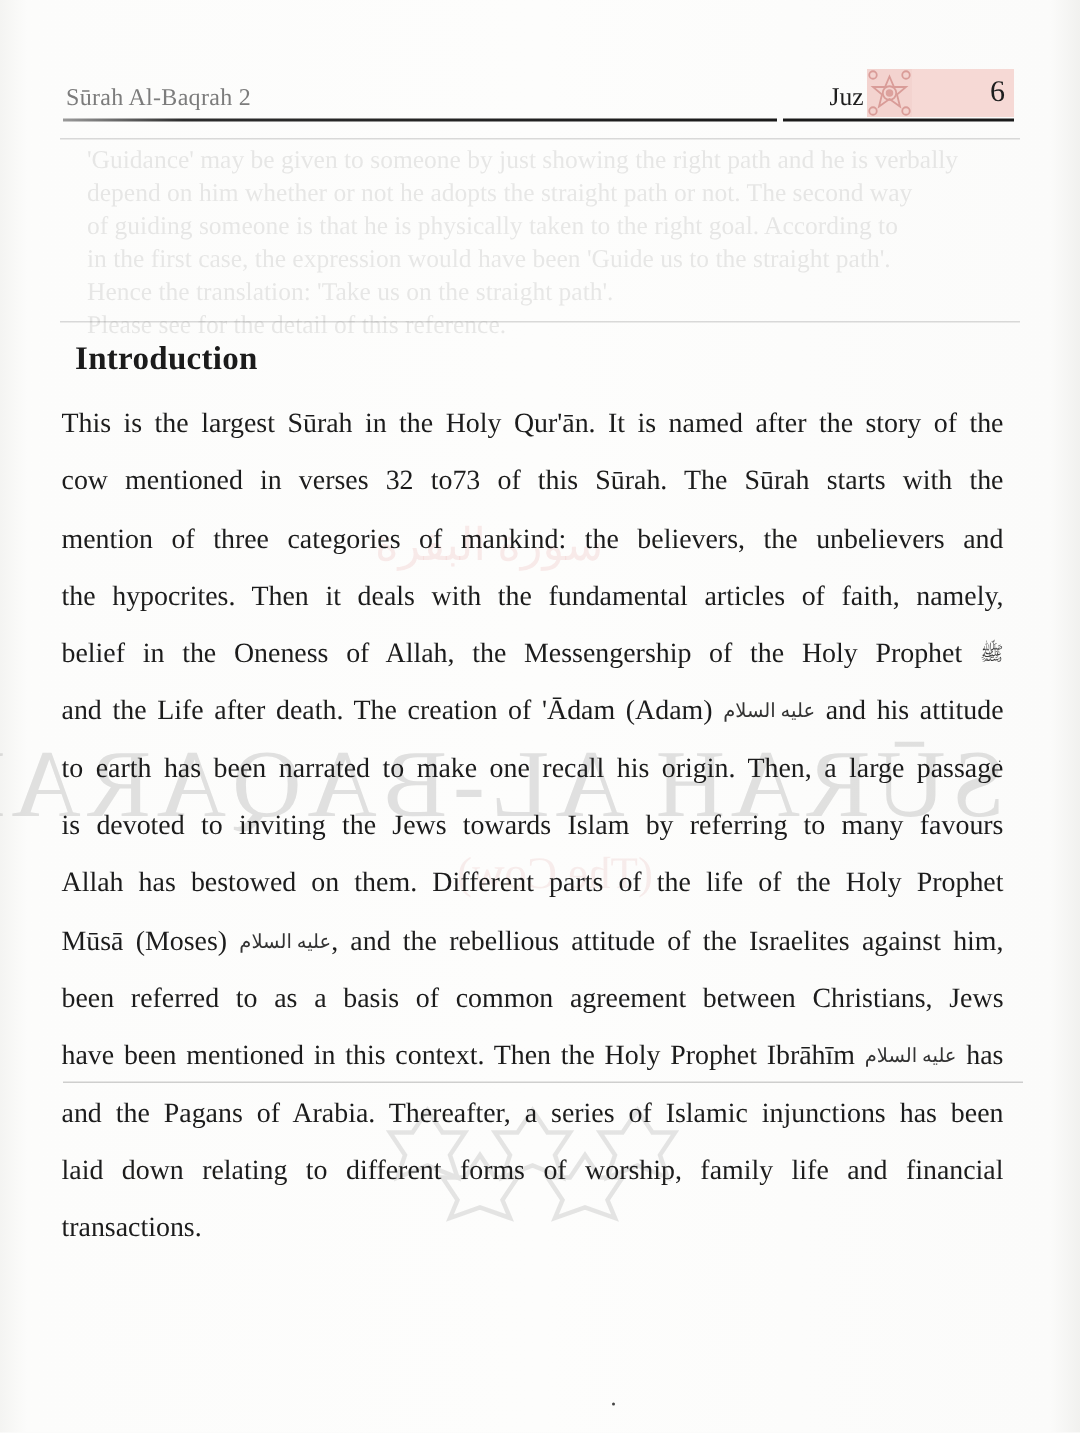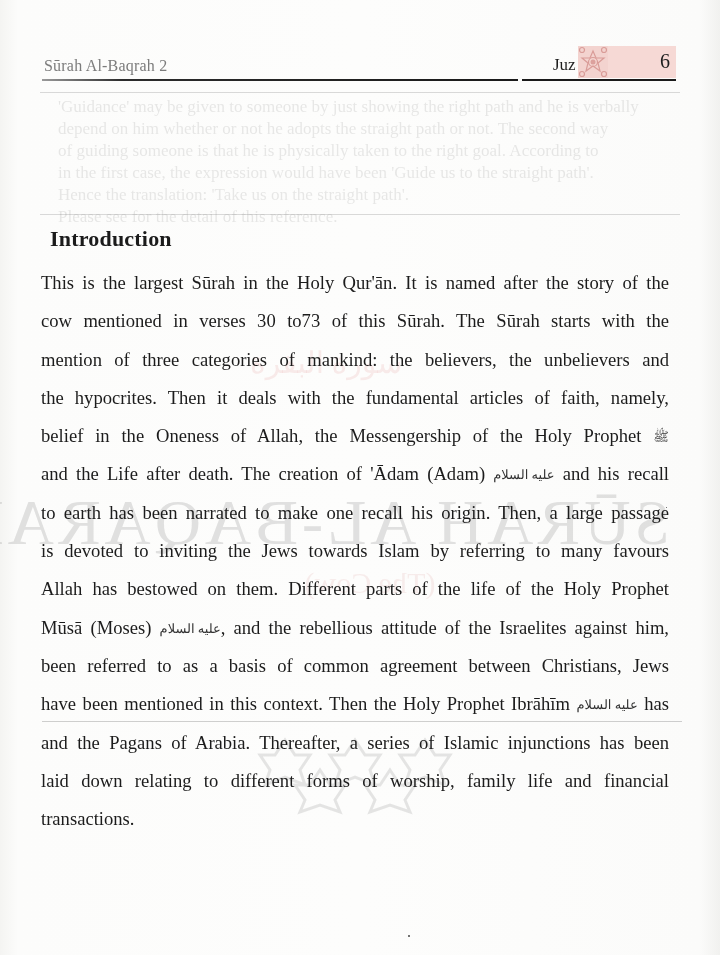--- a/index.html
+++ b/index.html
@@ -243,25 +243,25 @@
     <circle cx="15" cy="16" r="2.5" fill="#dca19d"></circle>
   </svg>
   <div class="page-number">6</div>
 
   <div class="section-heading">Introduction</div>
 
   <div class="page-fold-line"></div>
 
   <div class="body-text">
     <span class="body-line">This is the largest Sūrah in the Holy Qur'ān. It is named after the story of the</span>
-    <span class="body-line">cow mentioned in verses 30 to73 of this Sūrah. The Sūrah starts with the</span>
+    <span class="body-line">cow mentioned in verses 32 to73 of this Sūrah. The Sūrah starts with the</span>
     <span class="body-line">mention of three categories of mankind: the believers, the unbelievers and</span>
     <span class="body-line">the hypocrites. Then it deals with the fundamental articles of faith, namely,</span>
     <span class="body-line"><span>belief in the Oneness of Allah, the Messengership of the Holy Prophet</span> <span class="honorific">ﷺ</span></span>
-    <span class="body-line"><span>and the Life after death. The creation of 'Ādam (Adam)</span> <span class="honorific">عليه السلام</span> <span>and his recall</span></span>
+    <span class="body-line"><span>and the Life after death. The creation of 'Ādam (Adam)</span> <span class="honorific">عليه السلام</span> <span>and his attitude</span></span>
     <span class="body-line">to earth has been narrated to make one recall his origin. Then, a large passage</span>
     <span class="body-line">is devoted to inviting the Jews towards Islam by referring to many favours</span>
     <span class="body-line">Allah has bestowed on them. Different parts of the life of the Holy Prophet</span>
     <span class="body-line"><span>Mūsā (Moses)</span> <span class="honorific">عليه السلام</span><span>, and the rebellious attitude of the Israelites against him,</span></span>
     <span class="body-line">been referred to as a basis of common agreement between Christians, Jews</span>
     <span class="body-line"><span>have been mentioned in this context. Then the Holy Prophet Ibrāhīm</span> <span class="honorific">عليه السلام</span> <span>has</span></span>
     <span class="body-line">and the Pagans of Arabia. Thereafter, a series of Islamic injunctions has been</span>
     <span class="body-line">laid down relating to different forms of worship, family life and financial</span>
     <span class="body-line last">transactions.</span>
   </div>

